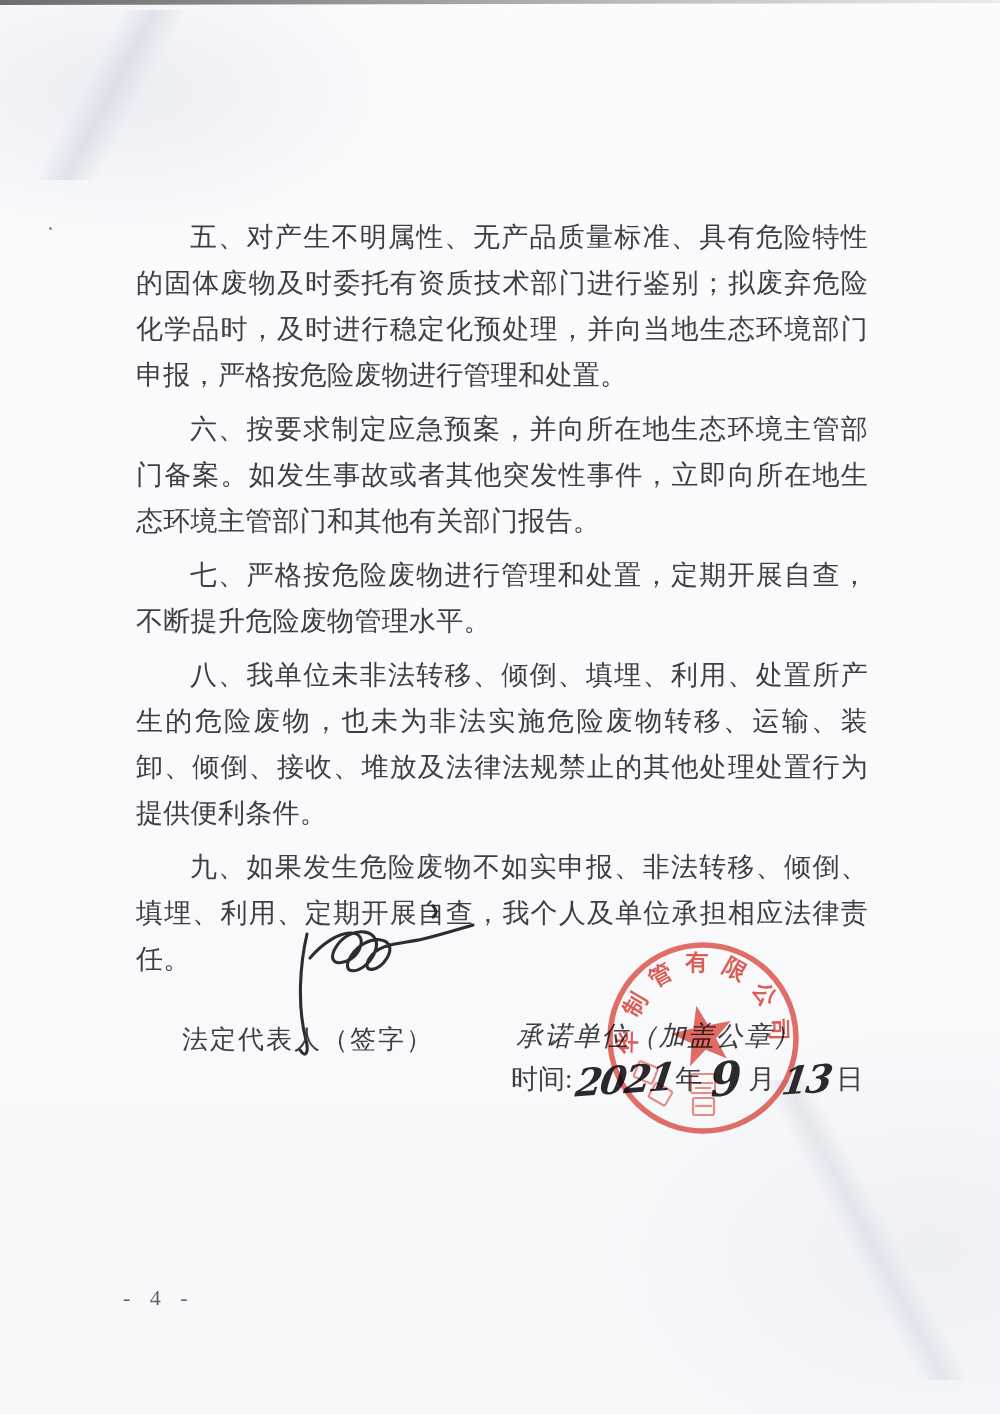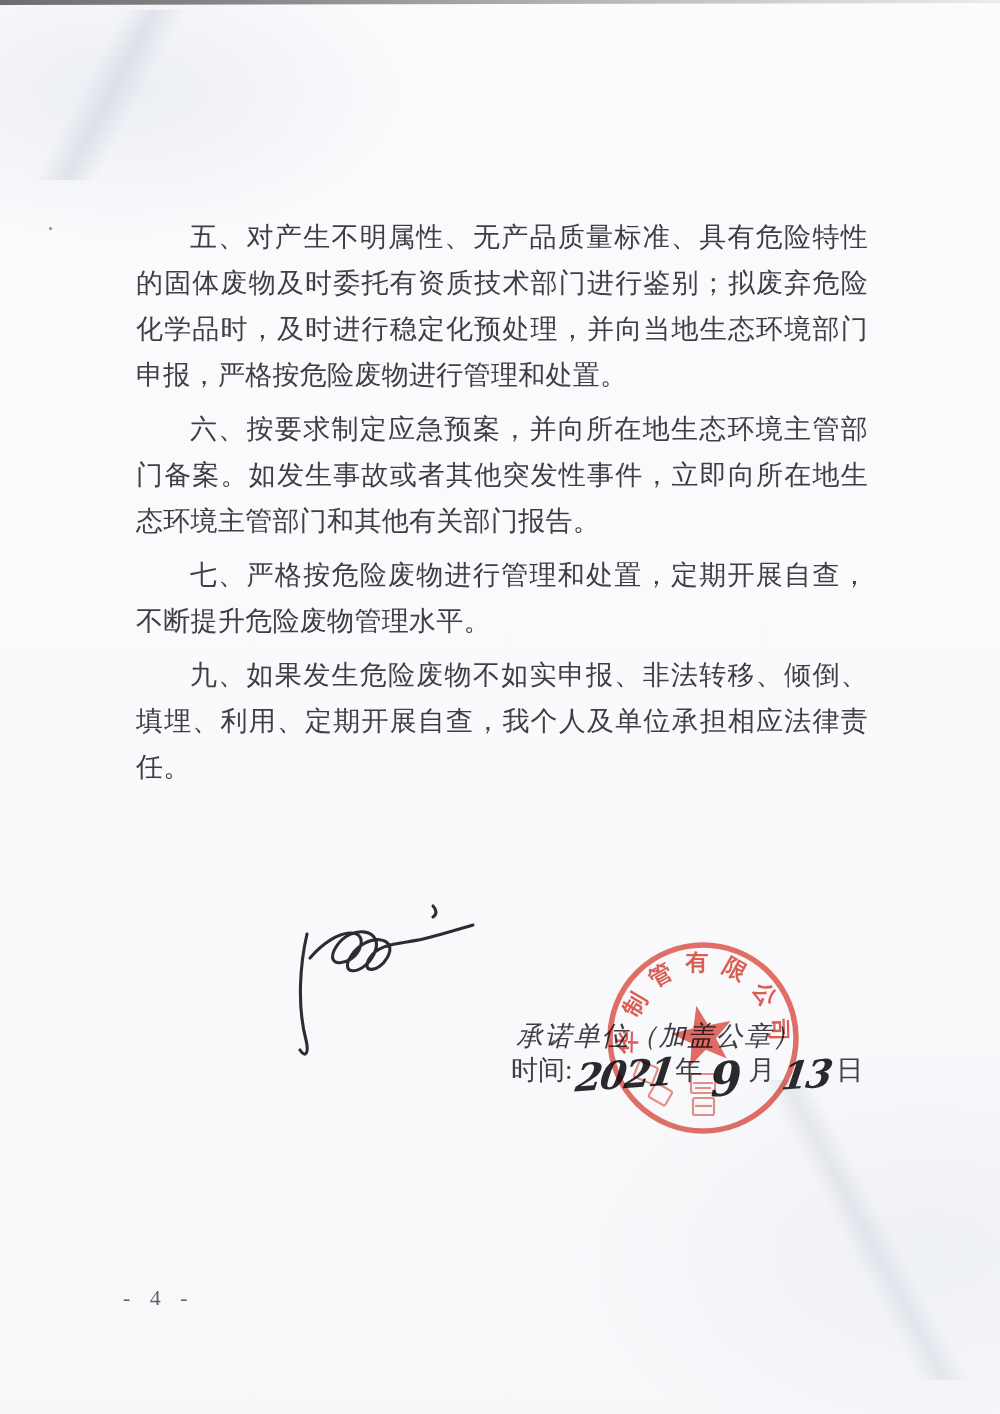--- a/index.html
+++ b/index.html
@@ -27,21 +27,21 @@
   }
   .body-text{
     position:absolute;left:128px;top:206px;width:748px;
     font-size:27px;line-height:46px;letter-spacing:.3px;
     text-align:justify;
   }
   .body-text p{margin:8px;text-indent:2em;}
   .sig-svg{position:absolute;left:280px;top:898px;}
   .sig-label{position:absolute;left:182px;top:1022px;font-size:26px;letter-spacing:2px;white-space:nowrap;}
   .unit-label{position:absolute;left:516px;top:1018px;font-size:27px;letter-spacing:1.5px;white-space:nowrap;font-style:italic;}
-  .date-line{position:absolute;left:511px;top:1052px;font-size:27px;display:flex;align-items:flex-start;white-space:nowrap;}
+  .date-line{position:absolute;left:511px;top:1052px;font-size:27px;display:flex;align-items:center;white-space:nowrap;}
   .hand{font-style:italic;font-weight:600;color:#2a2a2e;display:inline-block;font-family:"DejaVu Serif",serif;}
   .hand-year{font-size:38px;letter-spacing:-2px;transform:rotate(-4deg) skewX(-12deg);margin:0 2px 0 3px;}
   .hand-month{font-size:46px;transform:rotate(-7deg) skewX(-6deg);margin:0 6px 0 8px;}
   .hand-day{font-size:38px;letter-spacing:-2px;transform:rotate(-4deg) skewX(-12deg);margin:0 5px 0 7px;}
   .seal-svg{position:absolute;left:603px;top:938px;mix-blend-mode:multiply;opacity:.92;filter:blur(.3px);}
   .page-number{position:absolute;left:123px;top:1285px;font-size:22px;color:#626369;letter-spacing:7px;white-space:nowrap;}
   .speck{position:absolute;background:#8b8c90;border-radius:50%;}
 </style>
 </head>
 <body>
@@ -50,31 +50,33 @@
 
   <div class="scan-edge"></div>
   <div class="crease-tl"></div>
   <div class="crease-br"></div>
   <div class="speck" style="left:49px;top:227px;width:3px;height:3px;"></div>
 
   <div class="body-text">
     <p>五、对产生不明属性、无产品质量标准、具有危险特性的固体废物及时委托有资质技术部门进行鉴别；拟废弃危险化学品时，及时进行稳定化预处理，并向当地生态环境部门申报，严格按危险废物进行管理和处置。</p>
     <p>六、按要求制定应急预案，并向所在地生态环境主管部门备案。如发生事故或者其他突发性事件，立即向所在地生态环境主管部门和其他有关部门报告。</p>
     <p>七、严格按危险废物进行管理和处置，定期开展自查，不断提升危险废物管理水平。</p>
+    <p>八、我单位未非法转移、倾倒、填埋、利用、处置所产生的危险废物，也未为非法实施危险废物转移、运输、装卸、倾倒、接收、堆放及法律法规禁止的其他处理处置行为提供便利条件。</p>
     <p>九、如果发生危险废物不如实申报、非法转移、倾倒、填埋、利用、定期开展自查，我个人及单位承担相应法律责任。</p>
   </div>
 
   <svg class="sig-svg" width="210" height="178" viewBox="0 0 210 178">
     <g fill="none" stroke="#2c2c31" stroke-width="3.1" stroke-linecap="round" stroke-linejoin="round">
       <path d="M 27,36 C 20,66 17,108 26,142 C 29,154 26,161 20,152"></path>
       <path d="M 30,60 C 58,27 90,29 79,52 C 70,69 43,70 56,49 C 71,25 106,31 94,56 C 84,77 58,79 71,58 C 86,34 120,38 107,60 C 99,74 81,76 89,61 C 99,44 122,46 143,41 C 160,37 176,32 193,27"></path>
       <path d="M 153,8 C 157,12 157,16 153,19"></path>
     </g>
   </svg>
 
+  <div class="sig-label">法定代表人（签字）</div>
 
   <div class="unit-label">承诺单位（加盖公章）</div>
 
   <div class="date-line">
     <span>时间:</span>
     <span class="hand hand-year">2021</span>
     <span>年</span>
     <span class="hand hand-month">9</span>
     <span>月</span>
     <span class="hand hand-day">13</span>

